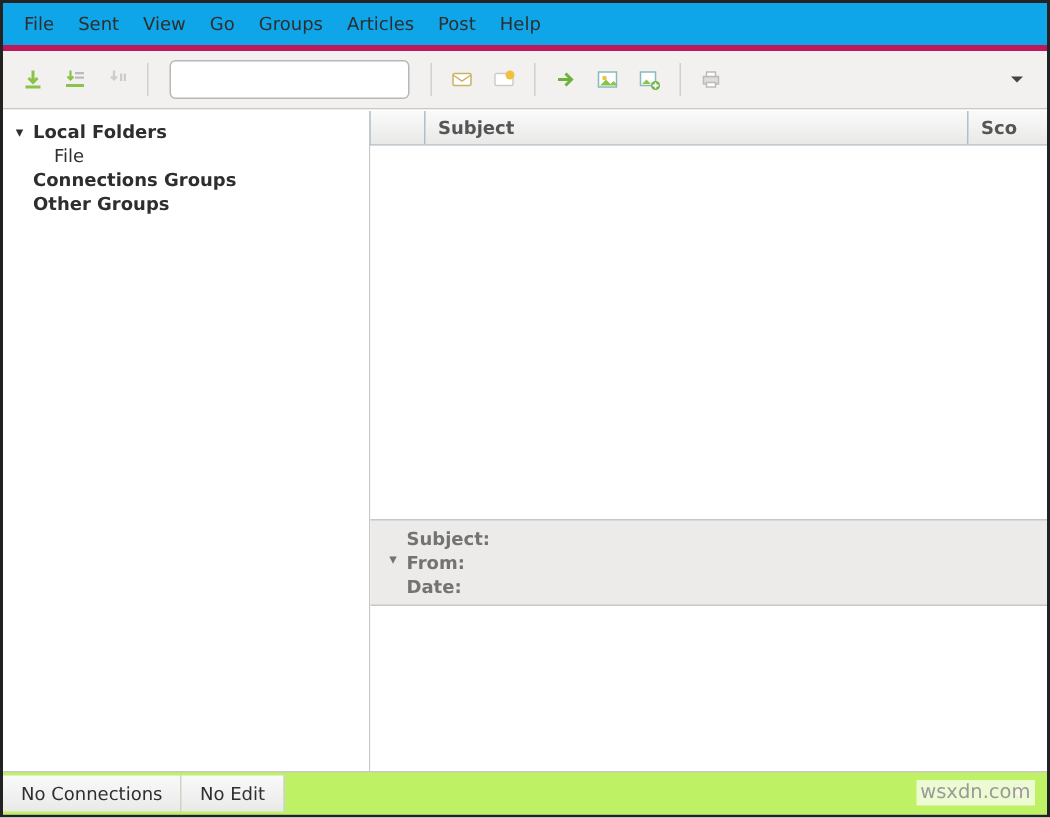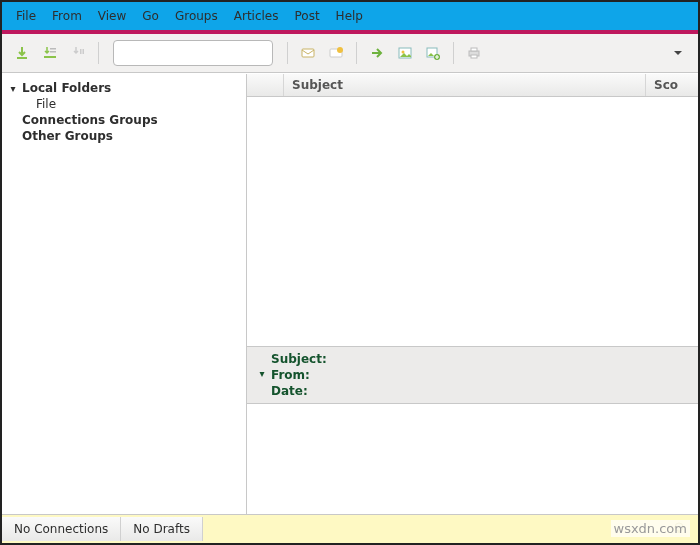--- a/index.html
+++ b/index.html
@@ -19,38 +19,38 @@
 .tree-row .exp{width:10px;display:inline-block;text-align:center;font-size:10px}
 .tree-child{padding-left:30px}
 .main{flex:1;display:flex;flex-direction:column;min-width:0;background:#fff}
 .headers{display:flex;background:#0369a1;border-bottom:1px solid #c8c8c8}
 .headers .col{padding:4px 8px;border-right:1px solid #d6d6d6;font-weight:bold;color:#555;background:linear-gradient(#fafafa,#e9e9e8)}
 .headers .col.first{width:20px}
 .headers .col.sub{flex:1}
 .headers .col.sco{width:36px;border-right:none}
 .listarea{flex:1;background:#fff;min-height:0}
 .msgmeta{background:#ecebea;border-top:1px solid #c8c8c8;border-bottom:1px solid #c8c8c8;padding:4px 10px}
-.msgmeta .row{display:flex;align-items:flex-start;gap:4px;font-weight:bold;color:#14532d;padding:1px 0}
+.msgmeta .row{display:flex;align-items:flex-start;gap:4px;font-weight:bold;color:#737373;padding:1px 0}
 .msgmeta .row .exp{width:10px;font-size:10px;display:inline-block;text-align:center}
 .msgbody{height:110px;background:#fff}
-.statusbar{display:flex;align-items:center;background:#fef9c3;border-top:1px solid #c8c8c8;height:28px}
+.statusbar{display:flex;align-items:center;background:#bef264;border-top:1px solid #c8c8c8;height:28px}
 .statusbar .cell{padding:5px 12px;border-right:1px solid #d0d0d0;background:linear-gradient(#fafafa,#e9e9e8)}
 .statusbar .fill{flex:1}
 .statusbar .bulb{width:16px;height:16px;margin-right:10px;opacity:.55}
 .watermark{position:absolute;right:8px;bottom:6px;font-size:13px;color:#999;background:rgba(255,255,255,.7);padding:1px 3px}
 svg{display:block}
 </style>
 </head>
 <body>
 
 <div class="window">
 
   <div class="menubar">
     <div class="mi">File</div>
-    <div class="mi">From</div>
+    <div class="mi">Sent</div>
     <div class="mi">View</div>
     <div class="mi">Go</div>
     <div class="mi">Groups</div>
     <div class="mi">Articles</div>
     <div class="mi">Post</div>
     <div class="mi">Help</div>
   </div>
 
   <div class="toolbar">
     <div class="tbbtn">
@@ -175,21 +175,21 @@
           <span class="exp"></span>
           <span>Date:</span>
         </div>
       </div>
       <div class="msgbody"></div>
     </div>
   </div>
 
   <div class="statusbar">
     <div class="cell">No Connections</div>
-    <div class="cell">No Drafts</div>
+    <div class="cell">No Edit</div>
     <div class="fill"></div>
     <svg class="bulb" width="14" height="14">
         <circle cx="7" cy="6" r="4" fill="#f5f0c0" stroke="#cdbf6e"></circle>
         <rect x="5.5" y="10" width="3" height="2" fill="#cdbf6e"></rect>
       </svg>
   </div>
 
   <div class="watermark">wsxdn.com</div>
 </div>
 

